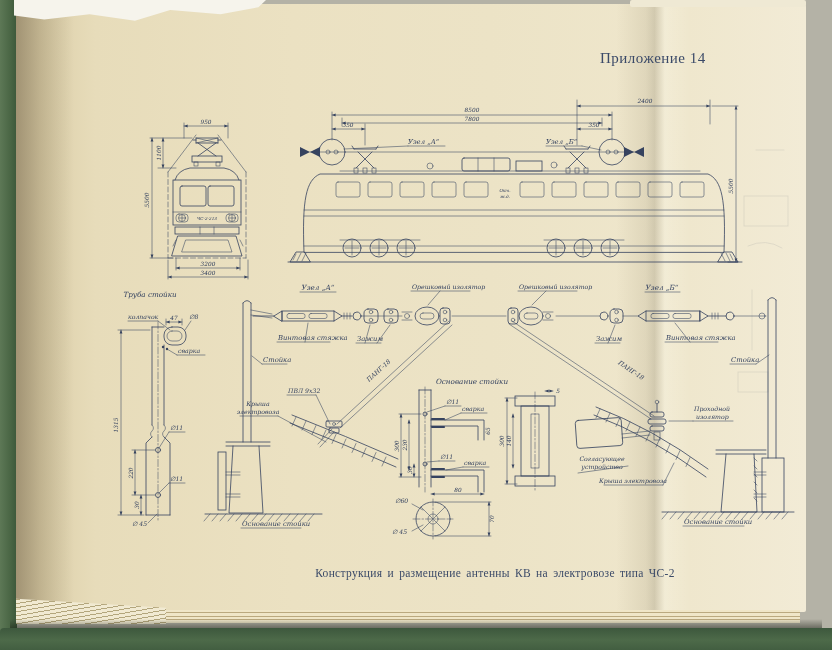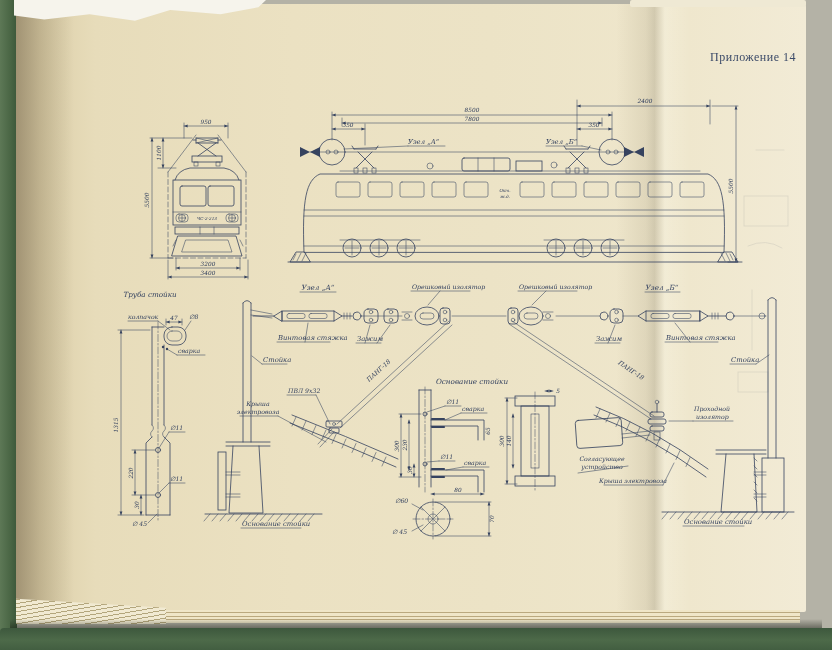--- a/index.html
+++ b/index.html
@@ -35,21 +35,21 @@
   .cl{stroke-dasharray:7 2 1.5 2;stroke-width:.5;}
   .dim{marker-start:url(#arr);marker-end:url(#arr);stroke-width:.55;}
   .w{stroke-width:2.2;}
   text{fill:#33415f;stroke:none;}
   .lb{font:italic 6.8px "DejaVu Serif",serif;}
   .lb2{font:italic 6.2px "DejaVu Serif",serif;}
   .dm{font:italic 5.8px "DejaVu Serif",serif;text-anchor:middle;}
   .ttl{font:italic 7.2px "DejaVu Serif",serif;text-anchor:middle;}
   .tiny{font:italic 4.2px "DejaVu Serif",serif;text-anchor:middle;}
   .print{position:absolute;color:#3b4a68;}
-  .appendix{left:600px;top:50px;width:196px;text-align:right;font-size:12px;letter-spacing:.5px;}
+  .appendix{left:600px;top:50px;width:196px;font-size:15px;letter-spacing:.5px;}
   .caption{left:250px;top:567px;width:490px;text-align:center;font-size:11.5px;letter-spacing:.3px;word-spacing:2px;}
 </style>
 </head>
 <body>
 
 <div class="scene">
   <div class="cover-left"></div>
   <div class="page"></div>
   <div class="spine-shadow"></div>
   <div class="fold"></div>
@@ -525,19 +525,20 @@
     <g opacity="0.12">
       <rect class="s" x="744" y="196" width="44" height="30"></rect>
       <path class="s" d="M748,246 q18,-8 34,2"></path>
       <path class="s" d="M752,290 v60"></path>
       <rect class="s" x="738" y="372" width="30" height="20"></rect>
       <path class="s" d="M756,150 h28"></path>
     </g>
   </svg>
 
   <div class="print appendix">Приложение 14</div>
+  <div class="print caption">Конструкция и размещение антенны КВ на электровозе типа ЧС-2</div>
 
   <div class="torn-paper"></div>
   <div class="page-stack"></div>
   <div class="stack-left"></div>
   <div class="shadow-under"></div>
   <div class="cover-bottom"></div>
 </div>
 
 </body></html>

